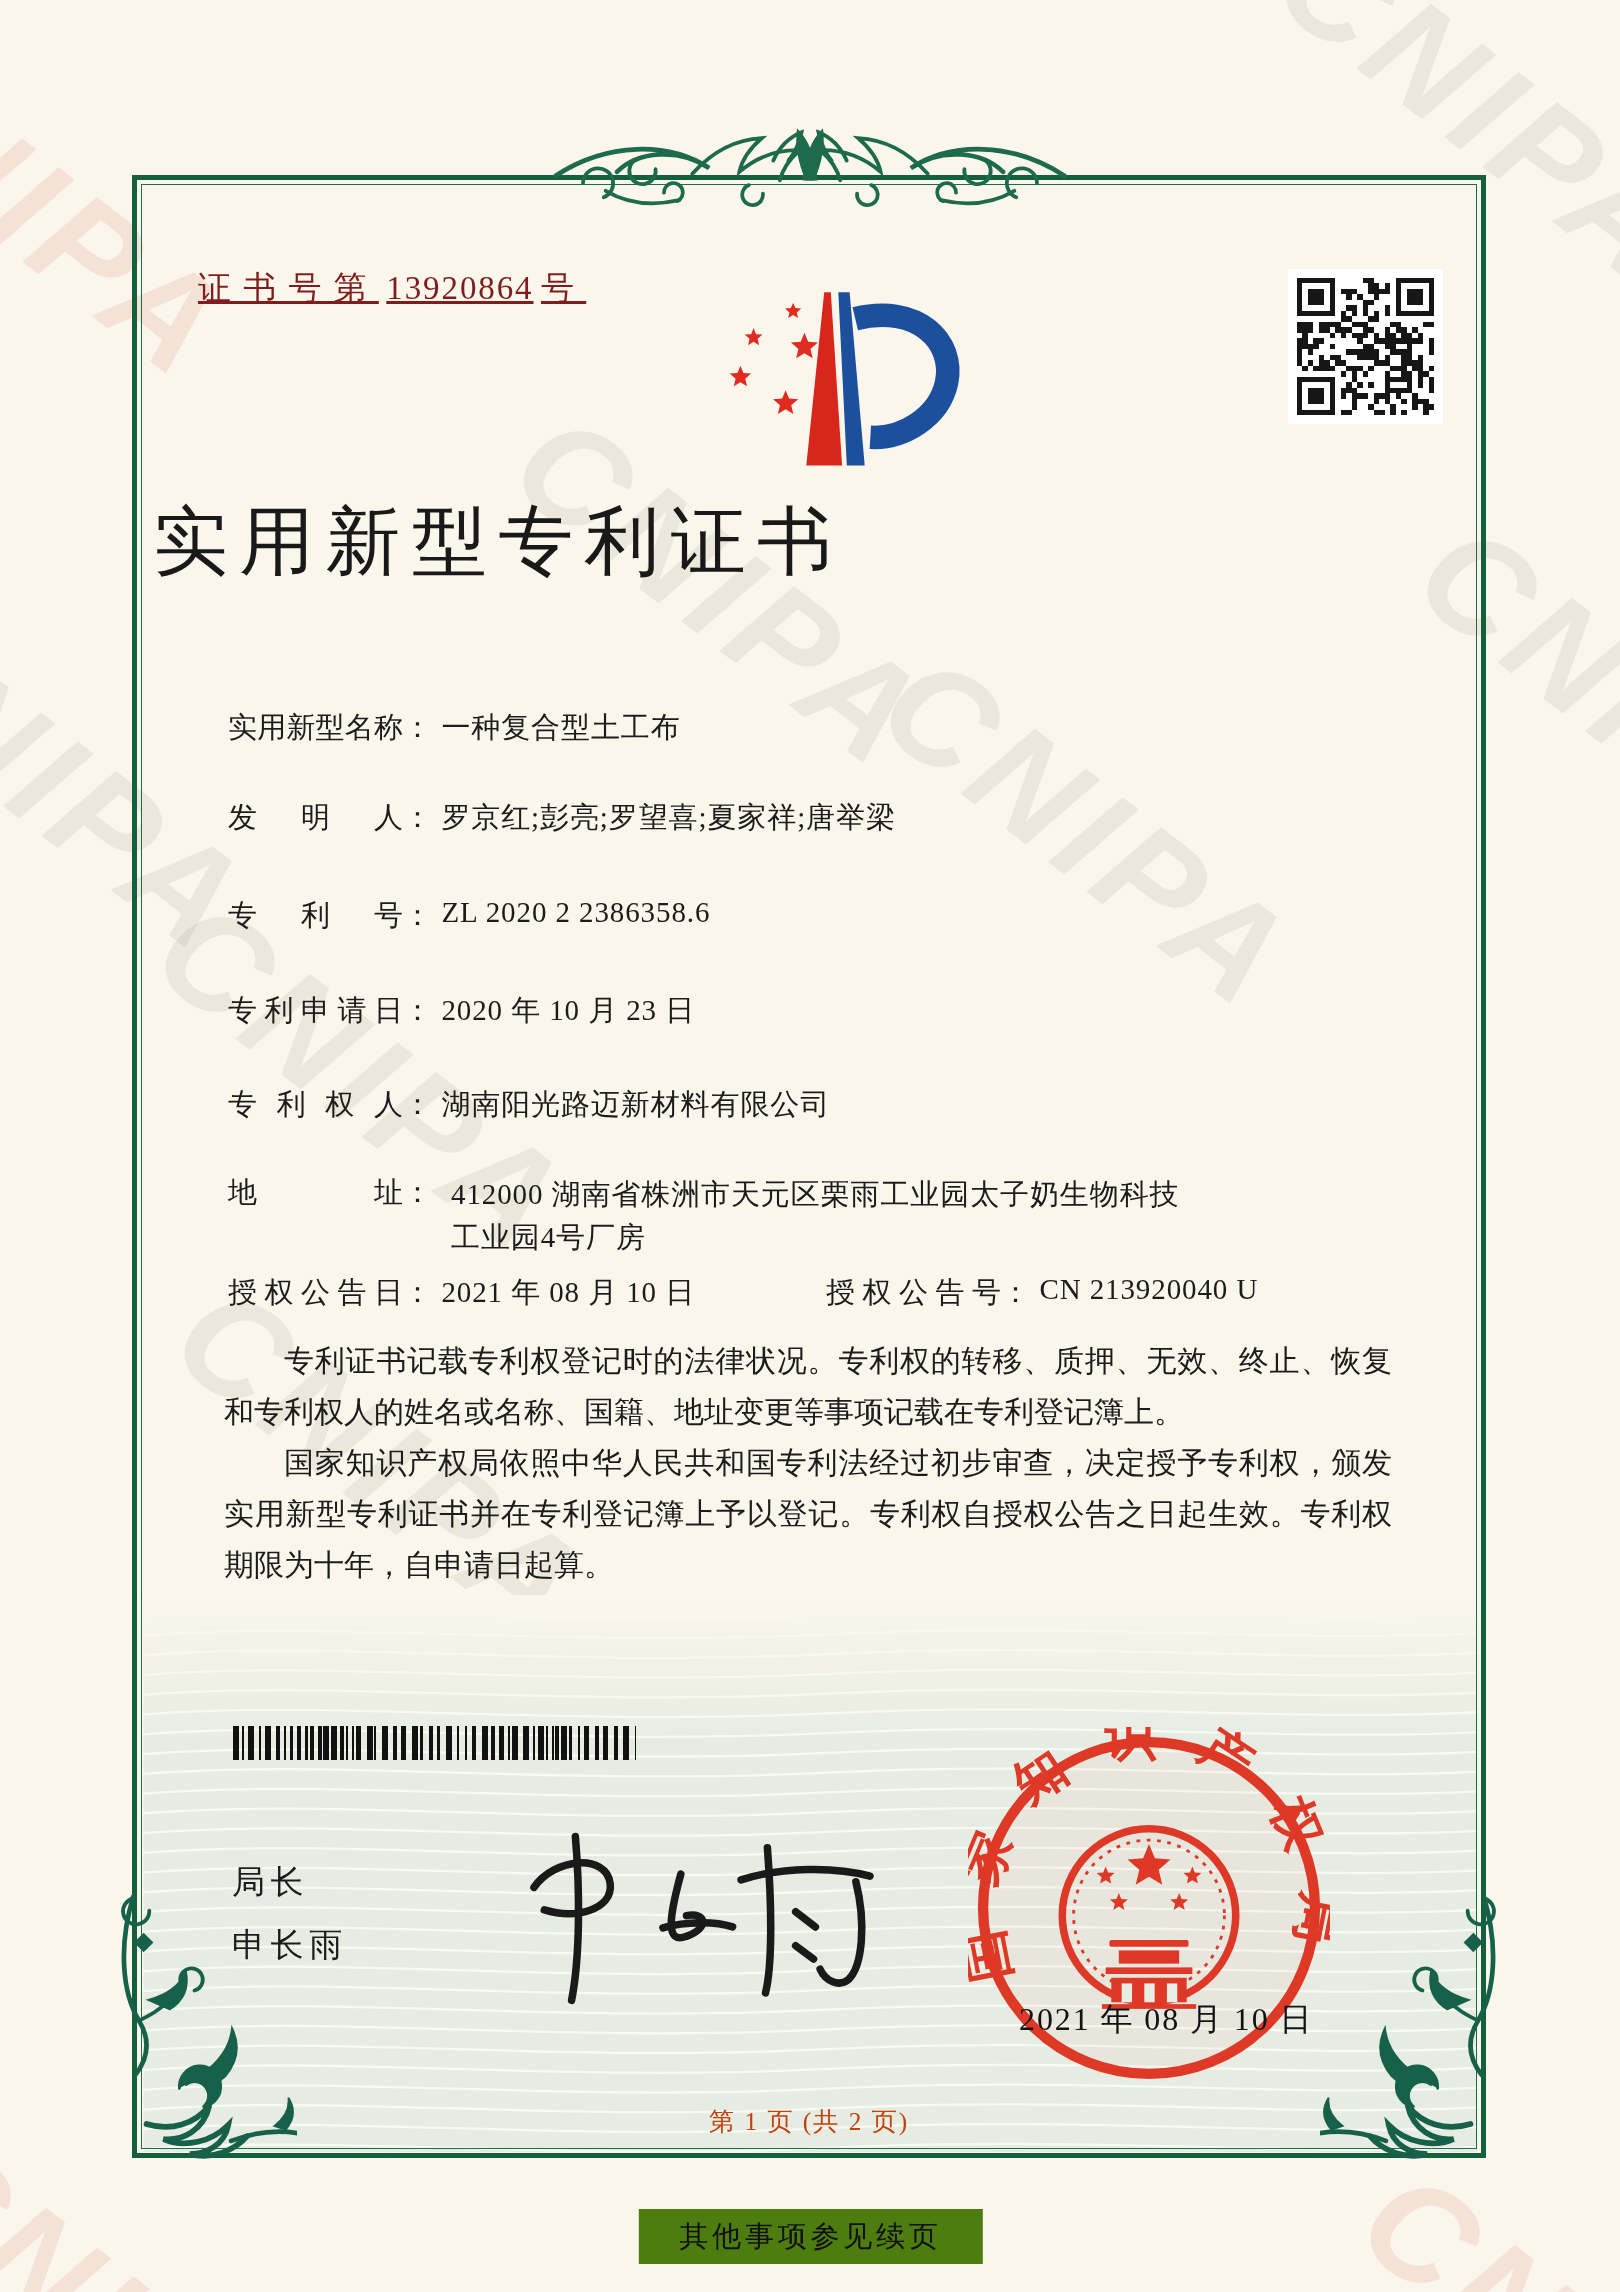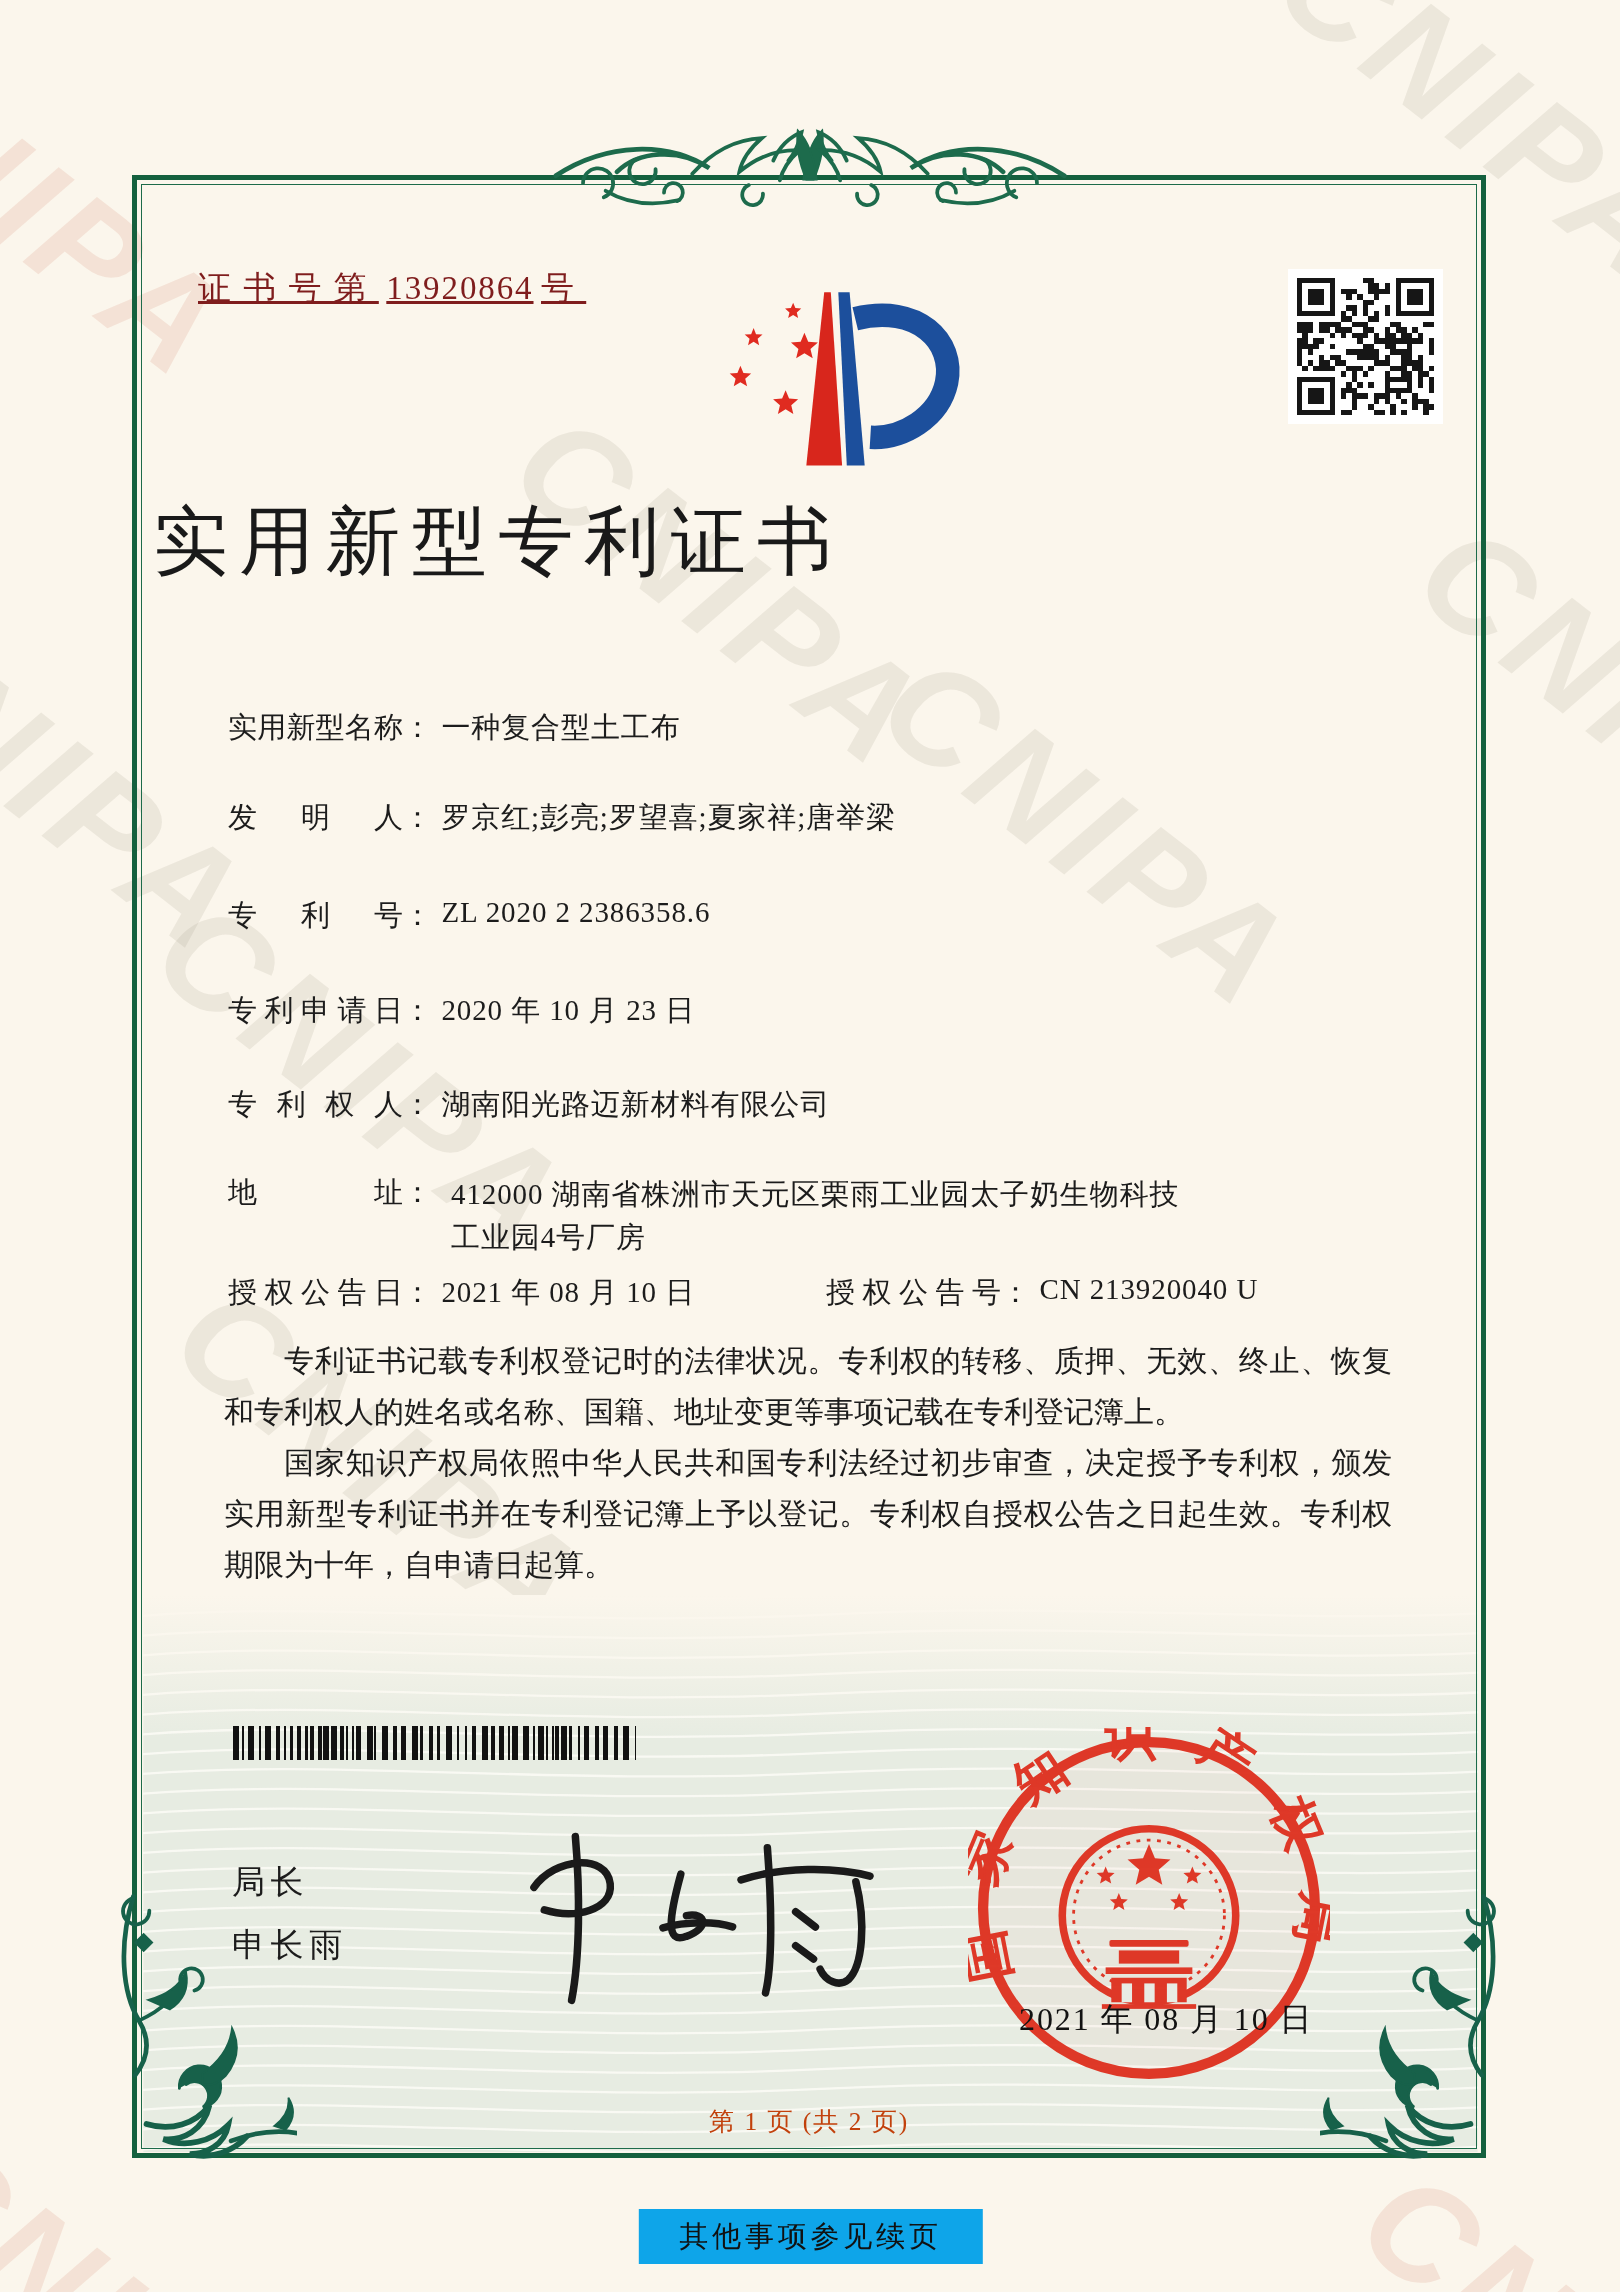--- a/index.html
+++ b/index.html
@@ -41,21 +41,21 @@
   .paras{left:224px;top:1335px;width:1168px;font-size:30px;line-height:51px;
      text-align:justify;}
   .paras p{margin:0;text-indent:2em;}
   
   #barcode-svg{left:233px;top:1726px;}
   .officer-title{left:232px;top:1860px;font-size:33px;font-family:"Liberation Sans","DejaVu Sans",sans-serif;font-weight:400;letter-spacing:5.6px;}
   .officer-name{left:232px;top:1923px;font-size:33px;font-family:"Liberation Sans","DejaVu Sans",sans-serif;font-weight:500;letter-spacing:5.6px;}
   .seal-date{left:1019px;top:1998px;font-size:32px;letter-spacing:1.9px;color:#121212;z-index:9;}
   .page-info{left:132px;top:2105px;width:1354px;text-align:center;font-size:25.4px;letter-spacing:1.9px;color:#c2410c;}
   .footer-note{left:50%;top:2209px;transform:translateX(-50%);
-     background:#0ea5e9;padding:7.5px 41px;font-size:29px;letter-spacing:3.8px;color:#111;}
+     background:#4d7c0f;padding:7.5px 41px;font-size:29px;letter-spacing:3.8px;color:#111;}
   .z2{z-index:2}.z3{z-index:3}.z4{z-index:4}.z5{z-index:5}.z6{z-index:6}
 </style>
 </head>
 <body>
 
 <div class="wm wm-pink" style="left:-113px;top:-9.4px">CNIPA</div>
 <div class="wm wm-gray" style="left:1347px;top:-104px">CNIPA</div>
 <div class="wm wm-gray" style="left:584px;top:380px">CNIPA</div>
 <div class="wm wm-gray" style="left:-94px;top:565px">CNIPA</div>
 <div class="wm wm-gray" style="left:951px;top:621px">CNIPA</div>

